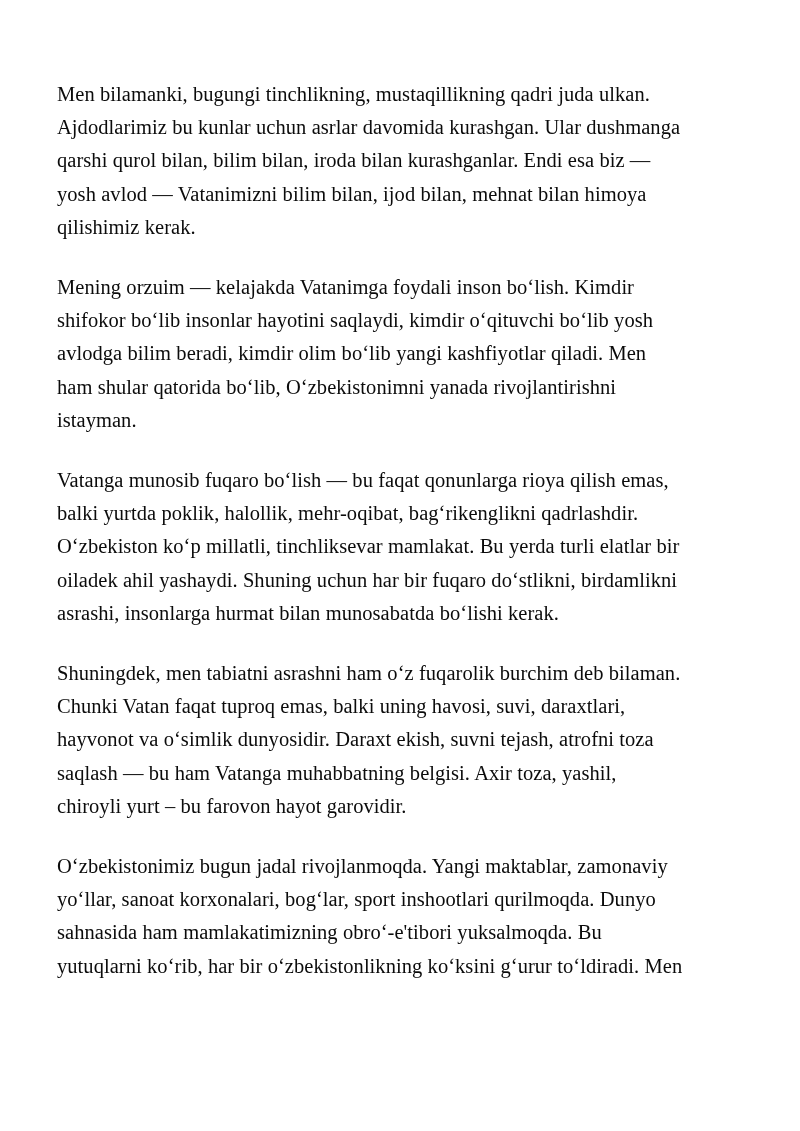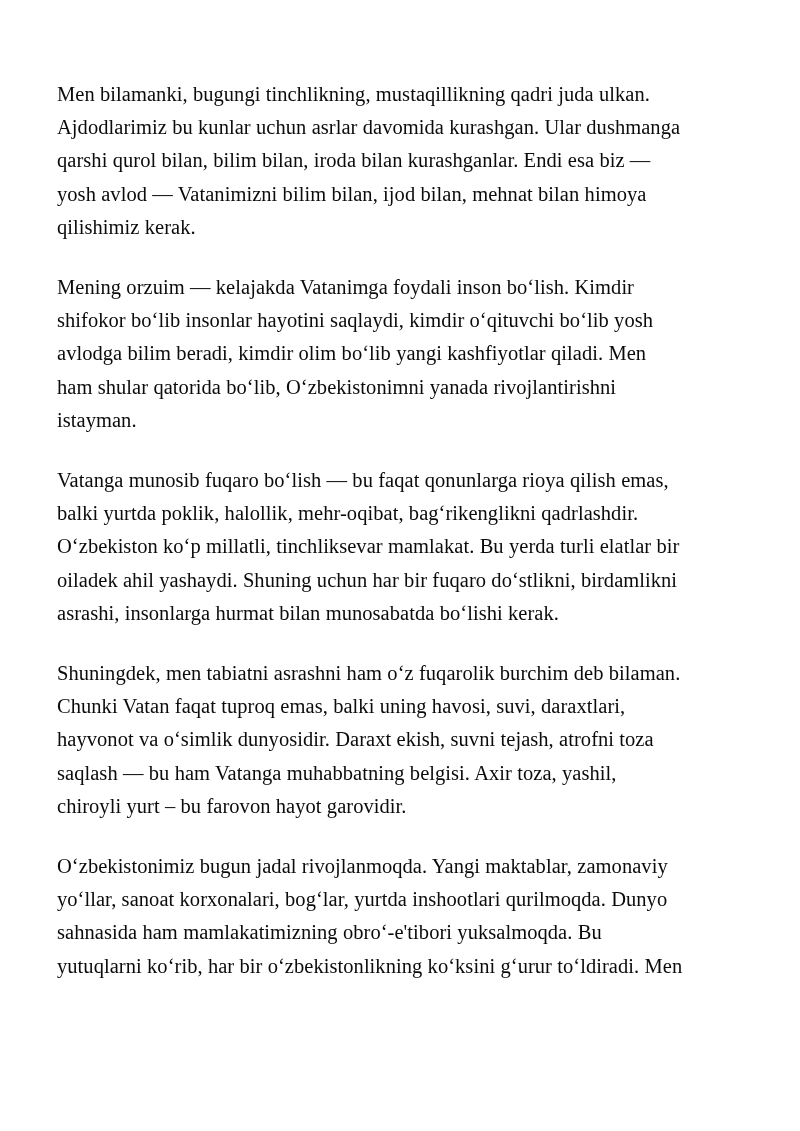--- a/index.html
+++ b/index.html
@@ -69,18 +69,18 @@
 oiladek ahil yashaydi. Shuning uchun har bir fuqaro doʻstlikni, birdamlikni
 asrashi, insonlarga hurmat bilan munosabatda boʻlishi kerak.</p>
 
     <p class="para">Shuningdek, men tabiatni asrashni ham oʻz fuqarolik burchim deb bilaman.
 Chunki Vatan faqat tuproq emas, balki uning havosi, suvi, daraxtlari,
 hayvonot va oʻsimlik dunyosidir. Daraxt ekish, suvni tejash, atrofni toza
 saqlash — bu ham Vatanga muhabbatning belgisi. Axir toza, yashil,
 chiroyli yurt – bu farovon hayot garovidir.</p>
 
     <p class="para">Oʻzbekistonimiz bugun jadal rivojlanmoqda. Yangi maktablar, zamonaviy
-yoʻllar, sanoat korxonalari, bogʻlar, yurtda inshootlari qurilmoqda. Dunyo
+yoʻllar, sanoat korxonalari, bogʻlar, sport inshootlari qurilmoqda. Dunyo
 sahnasida ham mamlakatimizning obroʻ-e'tibori yuksalmoqda. Bu
 yutuqlarni koʻrib, har bir oʻzbekistonlikning koʻksini gʻurur toʻldiradi. Men</p>
 
   </div>
 </div>
 
 </body></html>

